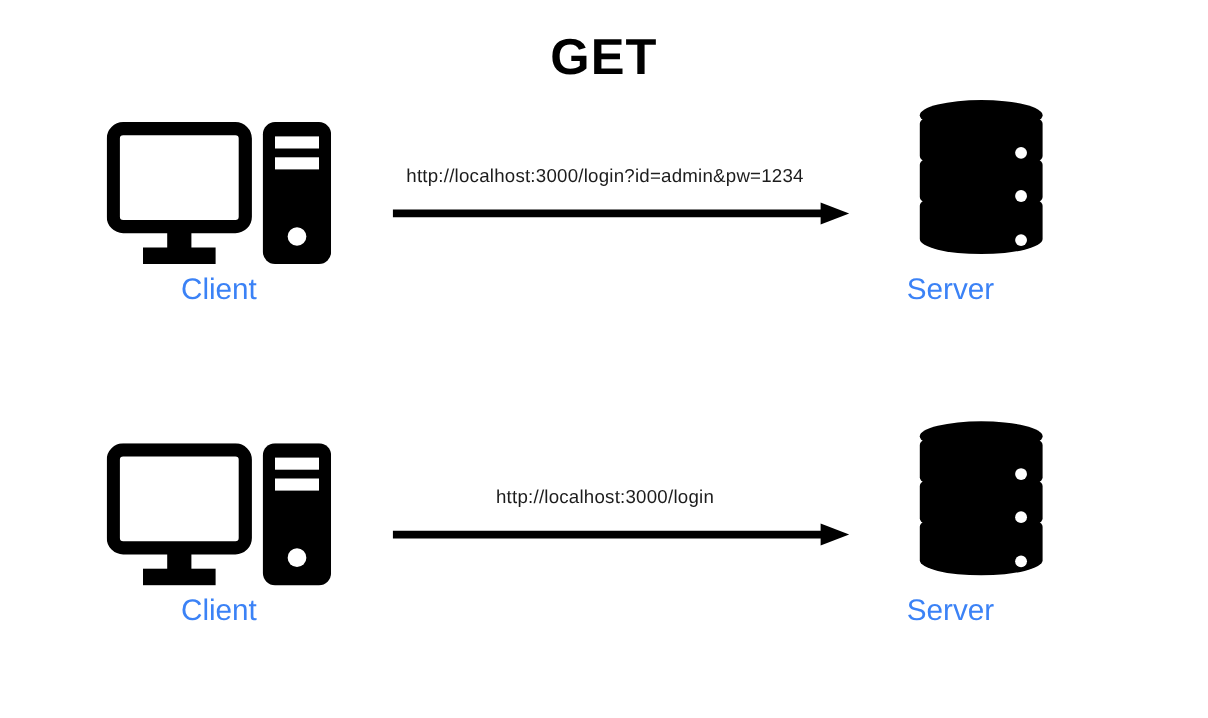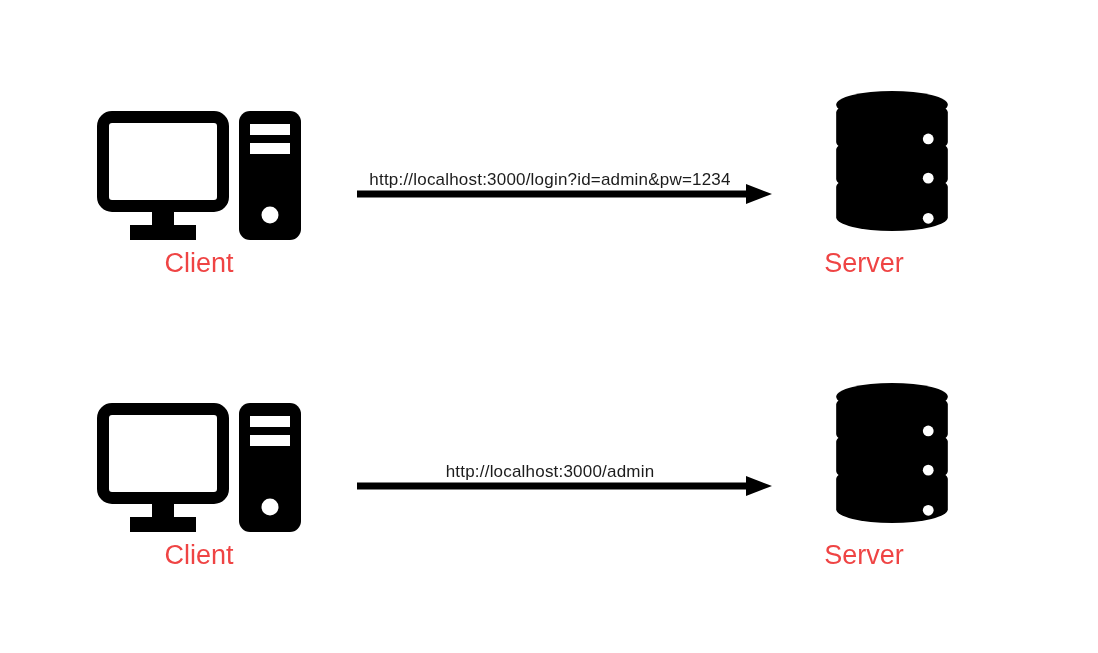--- a/index.html
+++ b/index.html
@@ -26,38 +26,38 @@
   .client-node  { position: absolute; left: 97px;  top: 85px; width: 204px; }
   .server-node  { position: absolute; left: 833px; top: 64px; width: 120px; }
   .node-icon svg { display: block; }
 
   .request-url {
     position: absolute; left: 304px; top: 124px; width: 492px;
     text-align: center;
     font-size: 17px; font-weight: 400; color: #1c1c1c;
     letter-spacing: 0.2px;
     white-space: nowrap;
-    margin-top: 20px;
   }
   .request-arrow { position: absolute; left: 357px; top: 154px; }
 
   .node-label {
     position: absolute; top: 222px;
     width: 204px; text-align: center;
-    font-size: 27px; font-weight: 400; color: #ef4444;
+    font-size: 27px; font-weight: 400; color: #3b82f6;
   }
   .client-label { left: 97px; }
   .server-label { left: 762px; }
 </style>
 </head>
 <body>
 
 <div class="stage">
 
   <div class="section section-get">
+    <div class="method-title">GET</div>
 
     <div class="client-node node-icon">
       <span>
         <svg width="204" height="130" viewBox="0 0 204 130" fill="none" xmlns="http://www.w3.org/2000/svg">
           <rect x="6" y="6" width="120" height="89" rx="9" fill="#ffffff" stroke="#000000" stroke-width="12"></rect>
           <rect x="55" y="98" width="22" height="22" fill="#000000"></rect>
           <rect x="33" y="114" width="66" height="15" fill="#000000"></rect>
           <rect x="142" y="0" width="62" height="129" rx="11" fill="#000000"></rect>
           <rect x="153" y="13" width="40" height="11" fill="#ffffff"></rect>
           <rect x="153" y="32" width="40" height="11" fill="#ffffff"></rect>
@@ -102,21 +102,21 @@
           <rect x="55" y="98" width="22" height="22" fill="#000000"></rect>
           <rect x="33" y="114" width="66" height="15" fill="#000000"></rect>
           <rect x="142" y="0" width="62" height="129" rx="11" fill="#000000"></rect>
           <rect x="153" y="13" width="40" height="11" fill="#ffffff"></rect>
           <rect x="153" y="32" width="40" height="11" fill="#ffffff"></rect>
           <circle cx="173" cy="104" r="8.5" fill="#ffffff"></circle>
         </svg>
       </span>
     </div>
 
-    <div class="request-url">http://localhost:3000/admin</div>
+    <div class="request-url">http://localhost:3000/login</div>
 
     <div class="request-arrow">
       <svg width="415" height="28" viewBox="0 0 415 28" xmlns="http://www.w3.org/2000/svg">
         <line x1="0" y1="14" x2="392" y2="14" stroke="#000000" stroke-width="7"></line>
         <polygon points="389,4 415,14 389,24" fill="#000000"></polygon>
       </svg>
     </div>
 
     <div class="server-node node-icon">
       <span>

